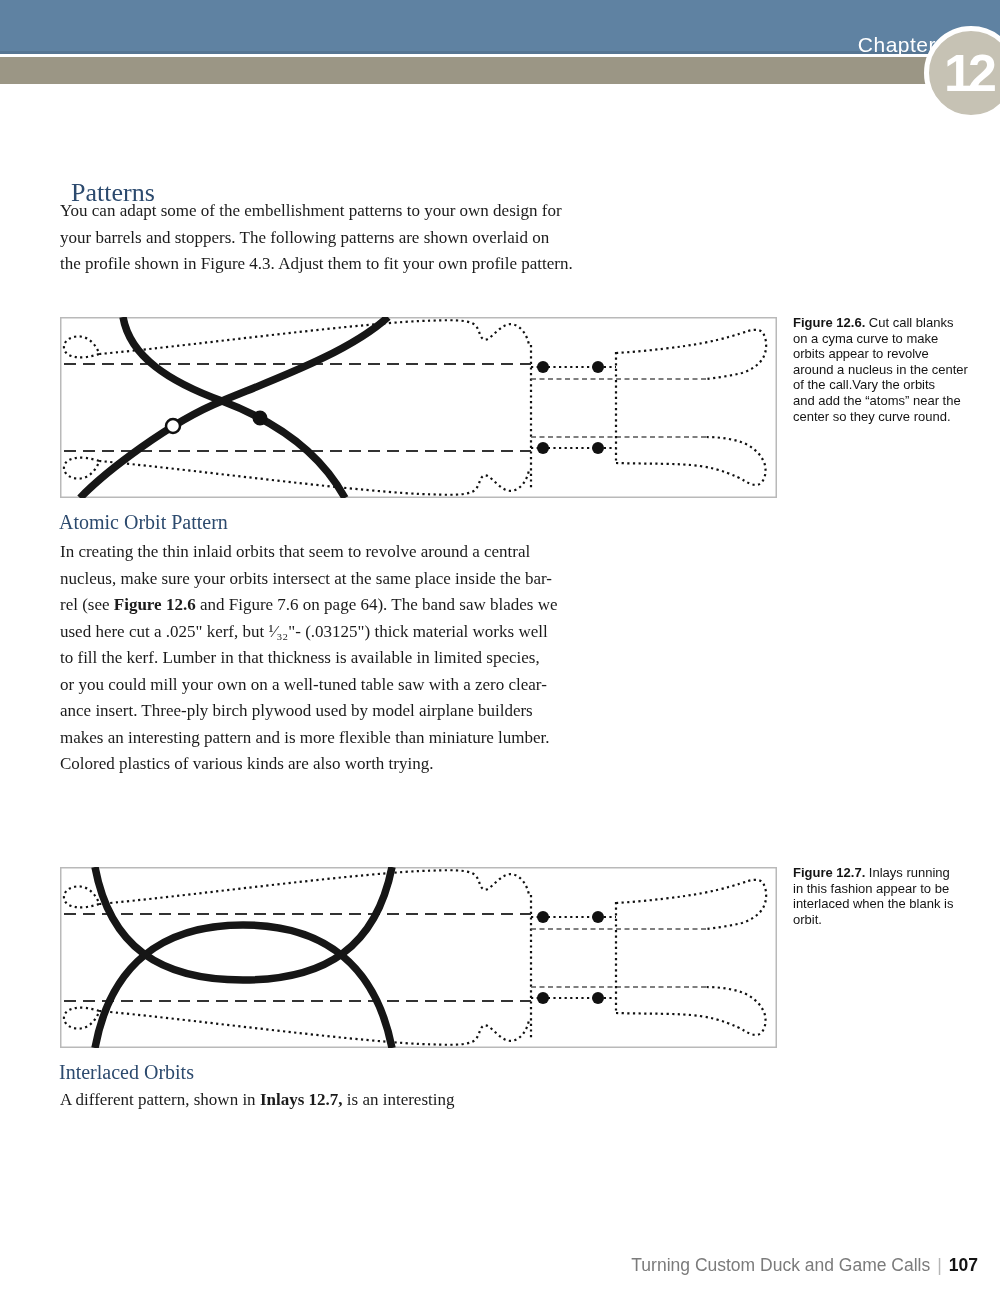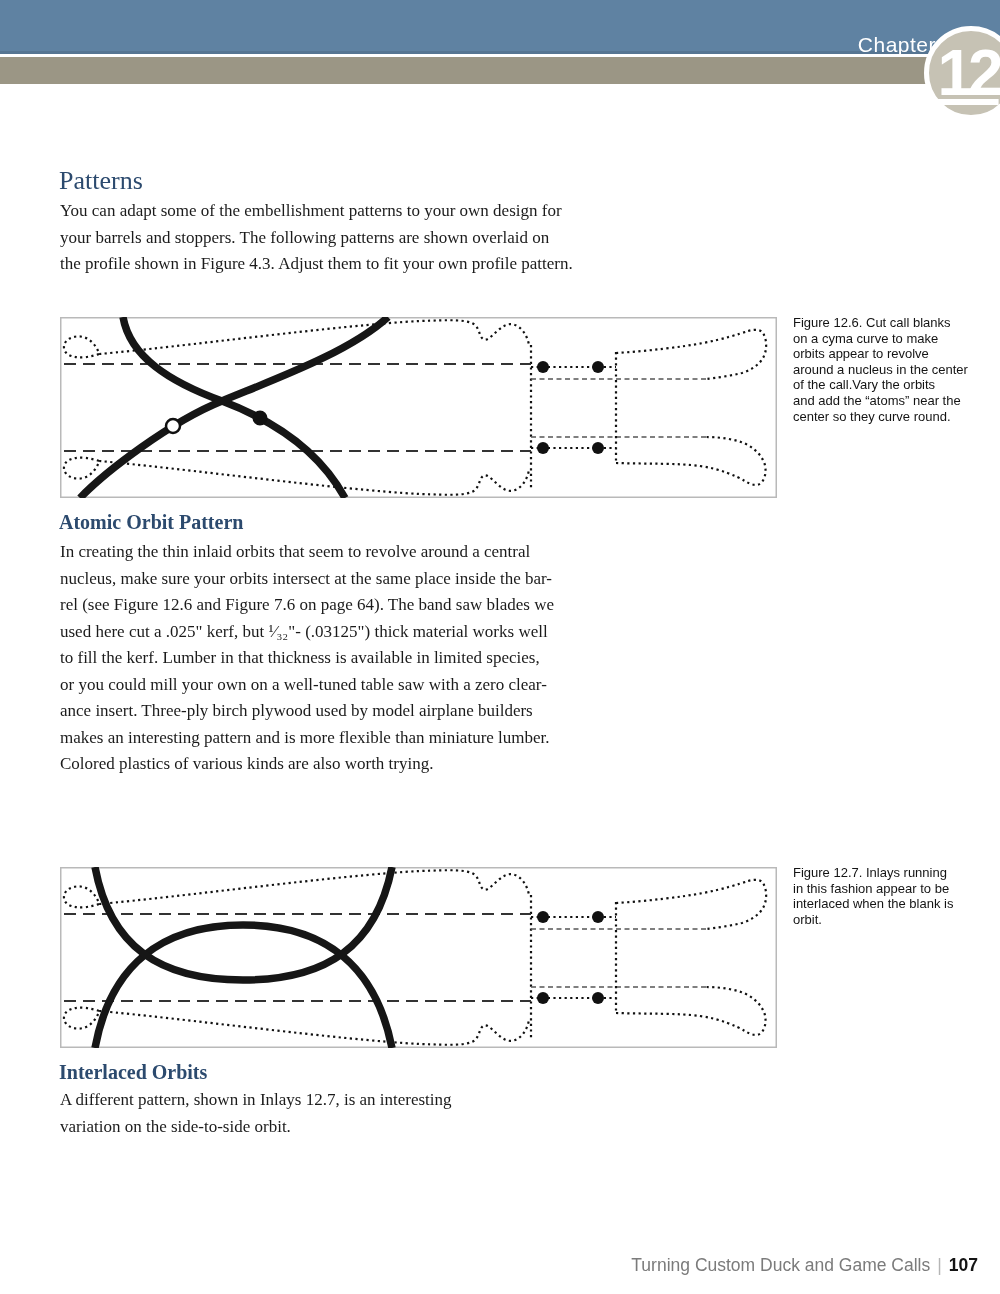--- a/index.html
+++ b/index.html
@@ -26,48 +26,47 @@
     z-index:6;
   }
   .chapter-badge {
     position:absolute; left:924px; top:26px; width:84px; height:84px;
     border-radius:50%; background: var(--badge_fill, #c6c2b4);
     border:5px solid #ffffff; z-index:5;
     display:flex; align-items:center; justify-content:center;
   }
   .chapter-number {
     color:#ffffff; font-family:"Liberation Sans", sans-serif;
-    font-weight:bold; font-size:64px; letter-spacing:-5px;
+    font-weight:bold; font-size:52px; letter-spacing:-5px;
     transform:translateX(-3px);
-    text-decoration:underline;
   }
   
   .h1 {
-    position:absolute; left:59px; top:166px; margin:0;
+    position:absolute; left:59px; top:166px; margin:12px;
     font-size:26px; font-weight:normal;
     color: var(--heading_blue, #2c4a6e);
   }
   .h2 {
     position:absolute; left:59px; margin:0;
-    font-size:20px; font-weight:bold;
+    font-size:20px; font-weight:normal;
     color: var(--heading_blue, #2c4a6e);
   }
   .h2-atomic { top:511px; }
   .h2-interlaced { top:1061px; }
   
   .para {
     position:absolute; left:60px; width:640px;
     font-size:17px; line-height:26.5px;
     color: var(--body_text, #1b1b1b);
   }
   .para-intro { top:198px; }
   .para-atomic { top:539px; }
   .para-interlaced { top:1087px; }
   .tline { white-space:nowrap; }
-  .seg-bold { font-weight:normal;text-align:right; }
+  .seg-bold { font-weight:bold;text-align:right; }
   
   .figure-box { position:absolute; left:60px; width:717px; height:181px; }
   .figure-box-1 { top:317px; }
   .figure-box-2 { top:867px; }
   .figure-box svg { display:block; }
   
   .fig-border { fill:#ffffff; stroke:#b9b9b9; stroke-width:1.5; }
   .dot { fill:none; stroke:#111111; stroke-width:2.2; stroke-dasharray:2.2 3.4; }
   .dash { fill:none; stroke:#333333; stroke-width:1.9; stroke-dasharray:12 7; }
   .dashfine { fill:none; stroke:#555555; stroke-width:1.5; stroke-dasharray:5 3.5; }
@@ -194,20 +193,19 @@
   <div class="caption caption-2">
       <div class="tline"><span class="seg-bold">Figure 12.7.</span><span> Inlays running</span></div>
       <div class="tline"><span>in this fashion appear to be</span></div>
       <div class="tline"><span>interlaced when the blank is</span></div>
       <div class="tline"><span>orbit.</span></div>
     </div>
 
   <h2 class="h2 h2-interlaced">Interlaced Orbits</h2>
   <div class="para para-interlaced">
       <div class="tline"><span>A different pattern, shown in </span><span class="seg-bold">Inlays 12.7,</span><span> is an interesting</span></div>
-      <div class="tline"><span>variation on the side-to-side orbit.</span></div>
     </div>
 
   <div class="footer">
     <span>Turning Custom Duck and Game Calls</span><span class="sep">|</span><span class="pagenum">107</span>
   </div>
 
 </div>
 
 </body></html>

